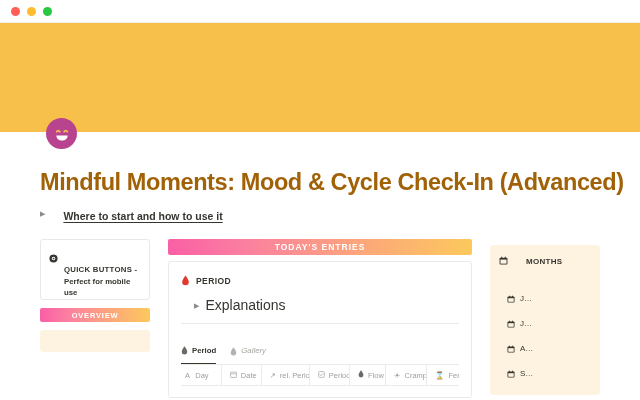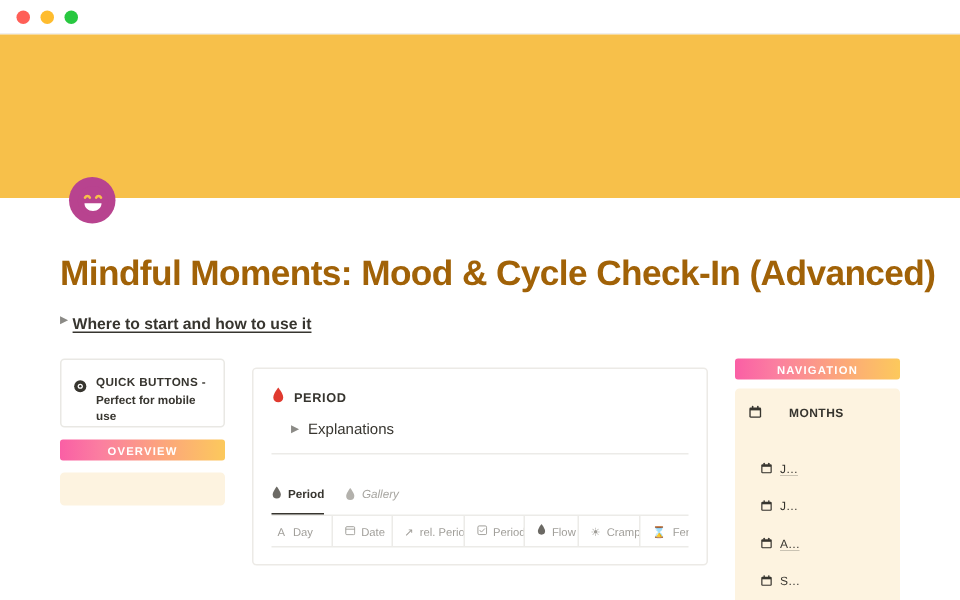--- a/index.html
+++ b/index.html
@@ -60,21 +60,21 @@
     font-size: 23.5px;
     font-weight: bold;
     letter-spacing: -0.4px;
     color: #a16207;
     white-space: nowrap;
   }
   .toggle-row {
     margin-top: 14px;
     display: flex;
     align-items: flex-start;
-    gap: 3px;
+    gap: 18px;
   }
   .tri {
     font-size: 7px;
     color: #8b8a86;
     line-height: 1;
     transform: translateY(0px);
   }
   .toggle-link {
     font-size: 10.5px;
     font-weight: 600;
@@ -129,20 +129,21 @@
     align-items: flex-start;
     gap: 6px;
     padding: 9px 8px 0 8px;
   }
   .card-head-text {
     font-size: 7.8px;
     font-weight: bold;
     letter-spacing: 0.25px;
     line-height: 1.5;
     color: #37352f;
+    margin-top: 15px;
   }
   .card-head-text .sub { display: block; font-weight: 600; letter-spacing: 0; }
 
   .ic { flex: none; display: block; }
 
   .qlist { padding: 11px 8px 11px 17px; display: flex; flex-direction: column; gap: 8px; }
   .qitem { display: flex; align-items: center; gap: 6px; }
   .qitem-label { font-size: 8px; color: #37352f; }
 
   .simple-head {
@@ -160,21 +161,21 @@
     padding: 10px 12px 11px 12px;
   }
   .panel-title-row { display: flex; align-items: center; gap: 6px; }
   .panel-title {
     font-size: 8.5px; font-weight: bold; letter-spacing: 0.4px; color: #37352f;
   }
   .sub-toggle {
     display: flex; align-items: center; gap: 6px;
     margin: 7px 0 0 13px;
   }
-  .sub-toggle-label { font-size: 10px; color: #37352f; }
+  .sub-toggle-label { font-size: 14px; color: #37352f; }
   .hr { height: 1px; background: #ecebe8; margin: 10px 0 0 0; }
 
   .tabs { display: flex; gap: 14px; margin-top: 17px; }
   .tab { display: flex; align-items: center; gap: 4px; padding-bottom: 4px; }
   .tab-label { font-size: 7.8px; font-weight: bold; color: #37352f; }
   .tab.active { border-bottom: 1.6px solid #37352f; }
   .tab.inactive .tab-label { color: #a7a5a0; font-weight: normal; font-style: italic; }
 
   .thead { display: flex; border-top: 1px solid #ecebe8; border-bottom: 1px solid #ecebe8; }
   .th {
@@ -257,20 +258,21 @@
           
           
         </div>
 
       </div>
 
     </div>
 
     <div class="col-center">
 
+      <div class="banner big">TODAY'S ENTRIES</div>
 
       <div class="panel">
 
         <div class="panel-title-row">
           <span>
             <svg width="9" height="11" viewBox="0 0 12 16">
               <path d="M6 0.6C6 0.6 1.2 6.6 1.2 10.1a4.8 4.8 0 0 0 9.6 0C10.8 6.6 6 0.6 6 0.6z" fill="#e03a2f"></path>
             </svg>
           </span>
           <span class="panel-title">PERIOD</span>
@@ -346,21 +348,20 @@
             <span>Fer</span>
           </div>
         </div>
 
       </div>
 
     </div>
 
     <div class="col-right">
 
-      <div class="banner">NAVIGATION</div>
 
       <div class="card cream" style="margin-top:6px;">
         <div class="simple-head right-head">
           <span>
             <svg width="9" height="9" viewBox="0 0 16 16">
               <rect x="1" y="3" width="14" height="12" rx="1.6" fill="#37352f"></rect>
               <rect x="2.6" y="6.4" width="10.8" height="7.2" fill="#fdf3e0"></rect>
               <rect x="4" y="1" width="1.8" height="3.2" rx="0.8" fill="#37352f"></rect>
               <rect x="10.2" y="1" width="1.8" height="3.2" rx="0.8" fill="#37352f"></rect>
             </svg>

